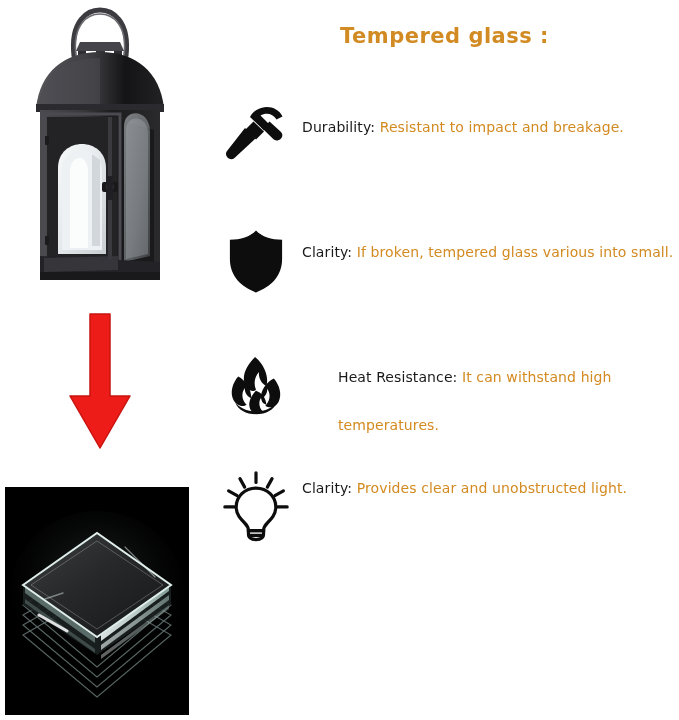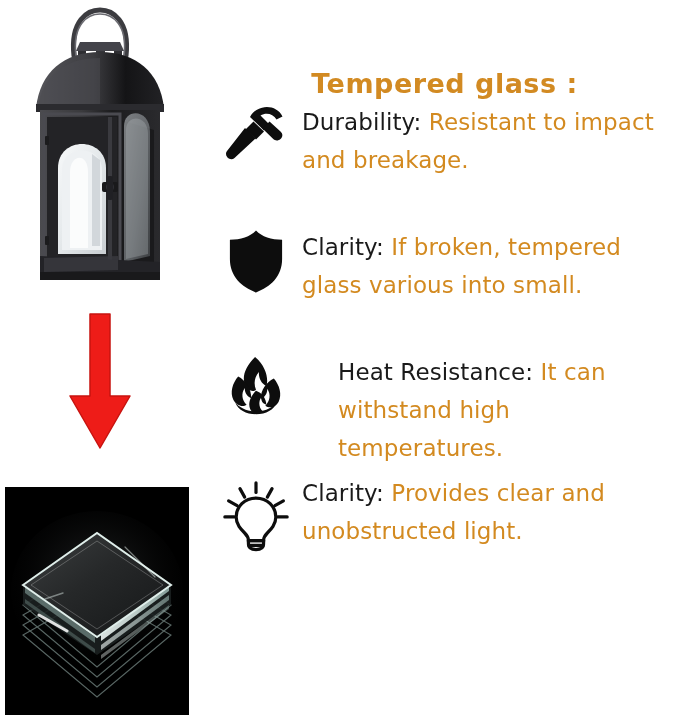--- a/index.html
+++ b/index.html
@@ -59,26 +59,25 @@
     height: 720px;
   }
 
   #heading {
     position: absolute;
     left: 0;
     top: 24px;
     width: 469px;
     text-align: center;
     font-family: "DejaVu Sans", sans-serif;
-    font-size: 27px;
+    font-size: 21px;
     font-weight: 700;
     letter-spacing: 0.5px;
     color: #d28a22;
     white-space: nowrap;
-    margin-top: 44px;
   }
 
   .feature-row {
     position: absolute;
     left: 0;
     width: 469px;
     display: flex;
     align-items: flex-start;
   }
 
@@ -86,40 +85,40 @@
     width: 92px;
     flex: 0 0 92px;
     display: flex;
     justify-content: center;
     padding-top: 2px;
   }
 
   .feature-text {
     flex: 1 1 auto;
     font-family: "DejaVu Sans", sans-serif;
-    font-size: 23px;
-    line-height: 38px;
+    font-size: 14px;
+    line-height: 48px;
     color: #d38a20;
     letter-spacing: 0.1px;
   }
 
   .feature-label {
     color: #1a1a1a;
     font-weight: 400;
   }
 
   .feature-desc {
     color: #d38a20;
   }
 
   
   #row-durability        { top: 103px; }
   #row-safety            { top: 228px; }
   #row-heat-resistance   { top: 353px; gap: 36px; }
-  #row-clarity           { top: 474px; }
+  #row-clarity           { top: 464px; }
   #row-weather-resistance{ top: 601px; }
 
   #row-durability .feature-icon        { padding-top: 0px; }
   #row-safety .feature-icon            { padding-top: 0px; }
   #row-heat-resistance .feature-icon   { padding-top: 2px; }
   #row-clarity .feature-icon           { padding-top: 6px; }
   #row-weather-resistance .feature-icon{ padding-top: 8px; }
 </style>
 </head>
 <body>

